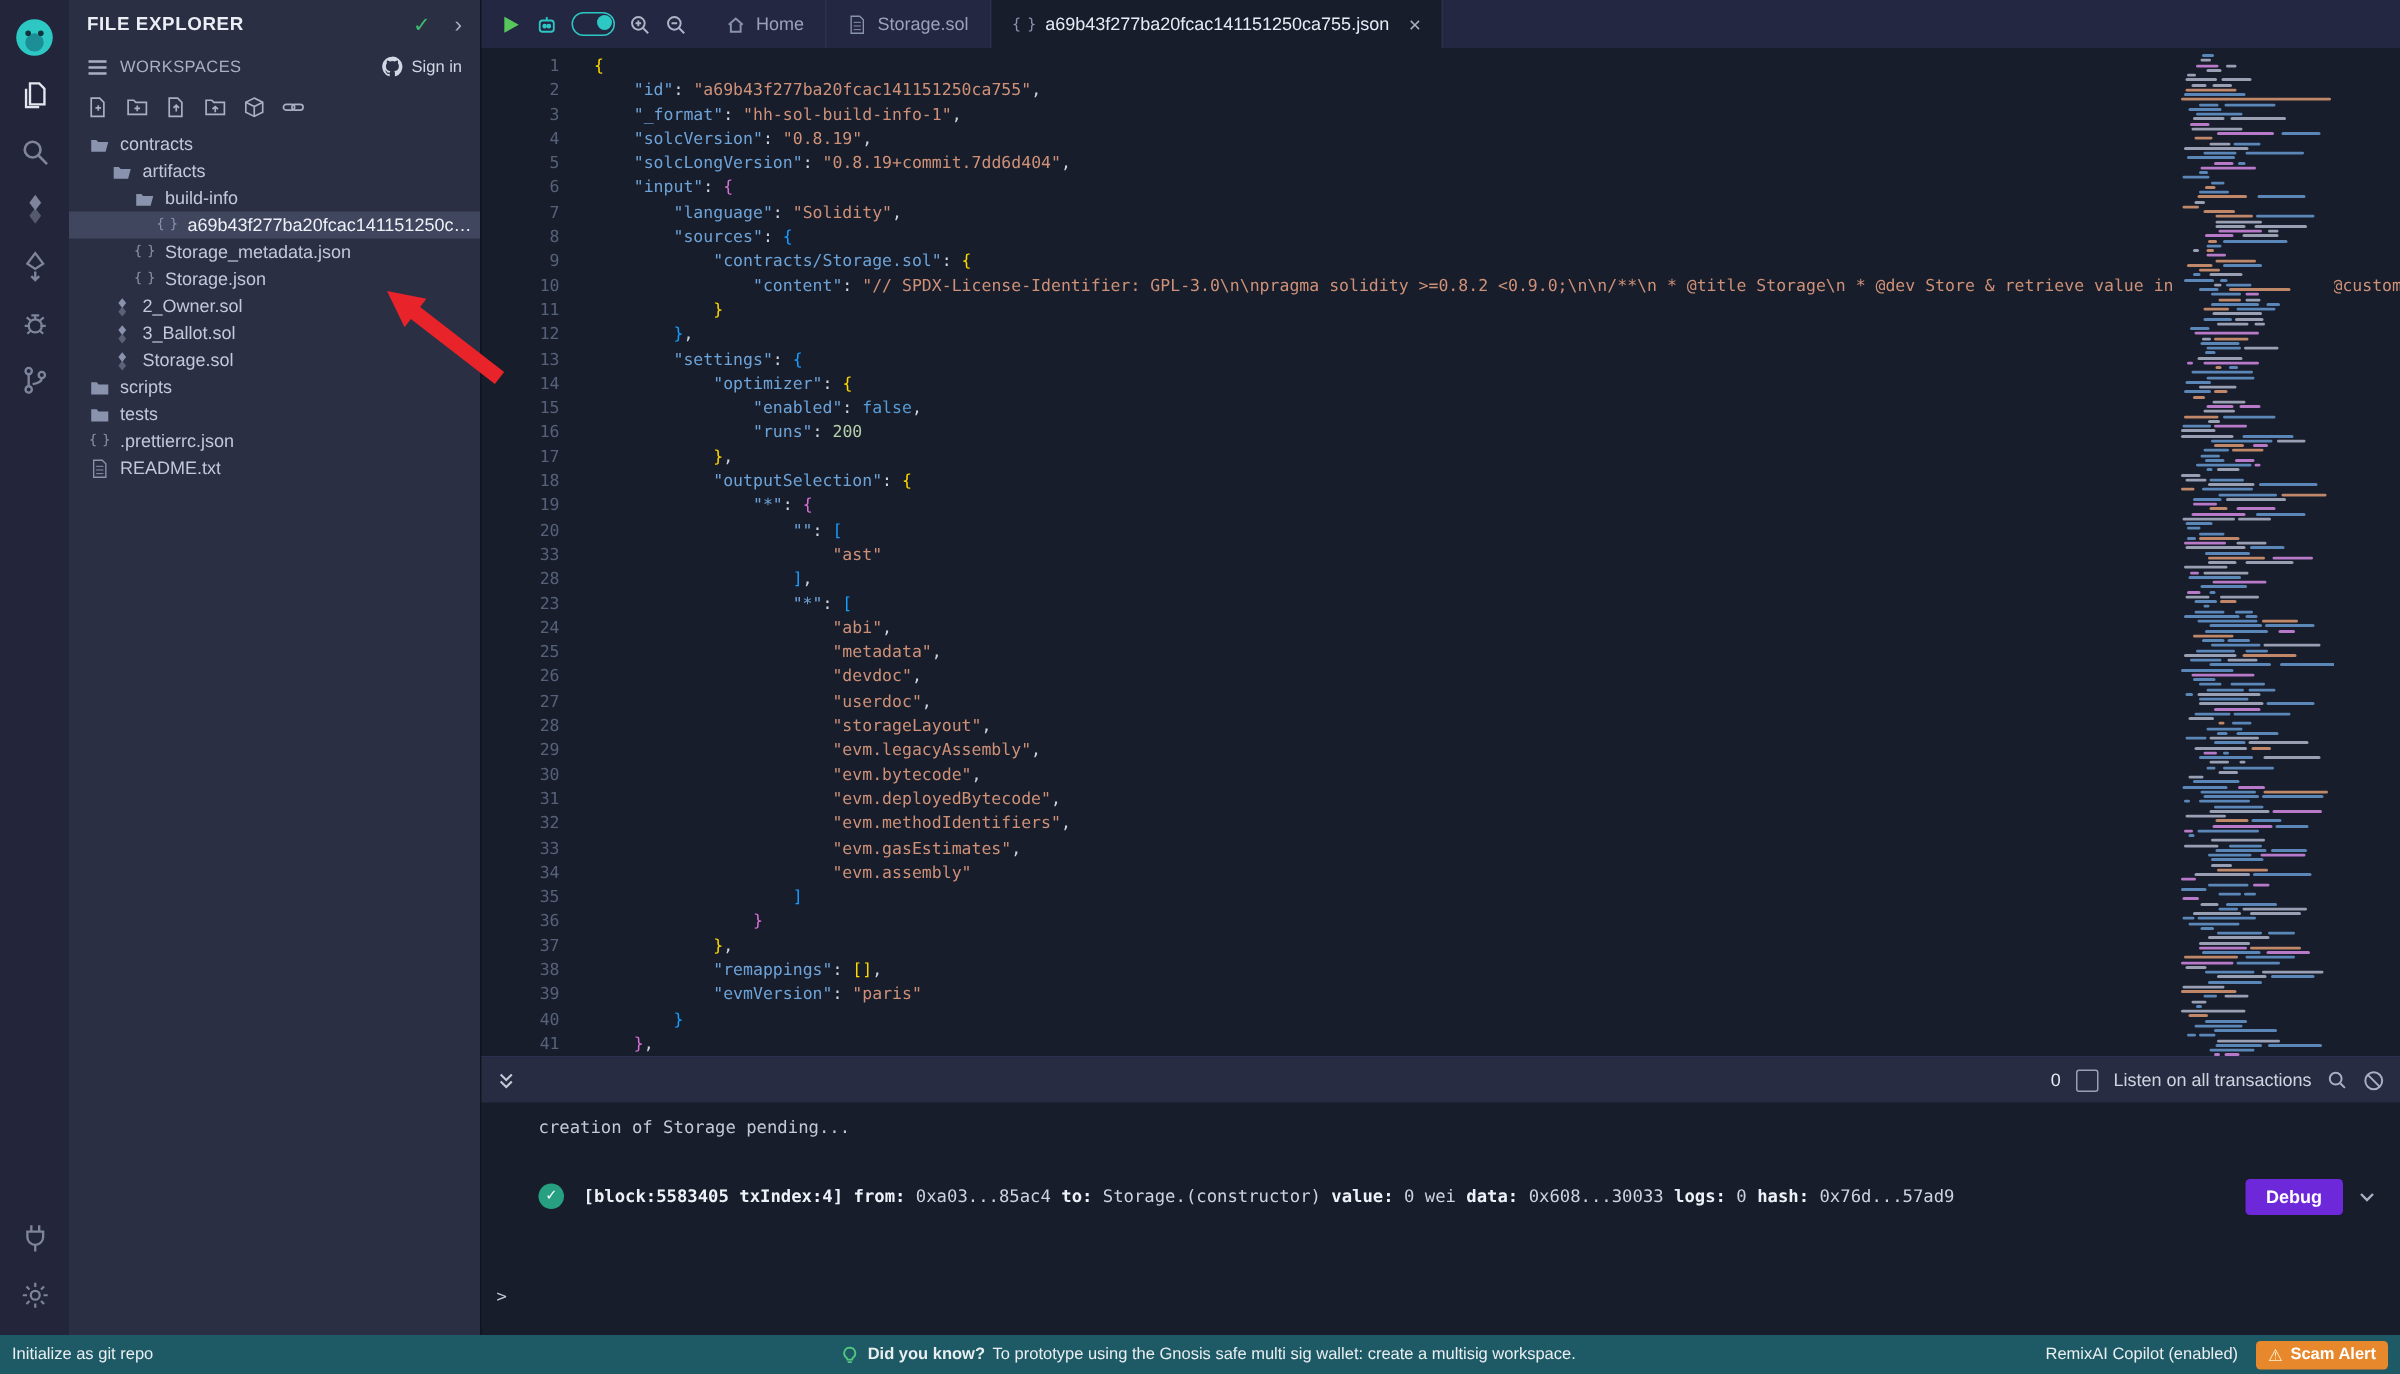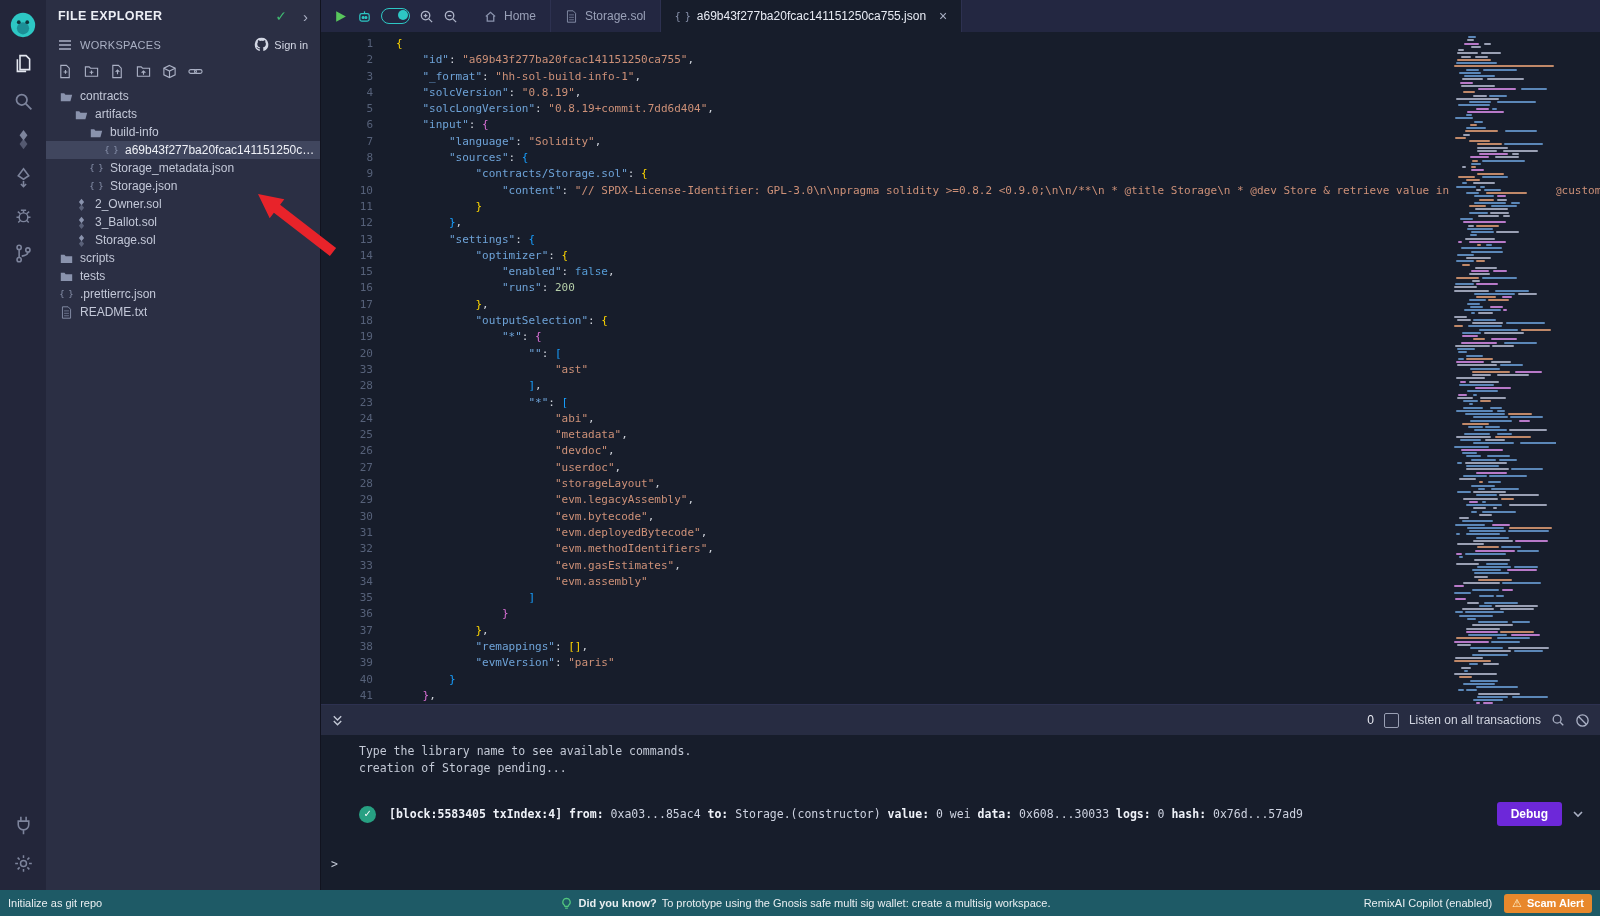--- a/index.html
+++ b/index.html
@@ -658,21 +658,20 @@
           <span class="ban">
             <svg viewBox="0 0 16 16" fill="none" stroke="currentColor" stroke-width="1.4">
                 <circle cx="8" cy="8" r="6"></circle>
                 <path d="M3.8 3.8l8.4 8.4"></path>
               </svg>
           </span>
         </div>
       </div>
       <div class="term-body">
         <div id="term-lines">
-            <div class="tline">Type the library name to see available commands.</div>
             <div class="tline">creation of Storage pending...</div>
           </div>
         <div class="tx-row">
           <span class="okcheck" style="background: rgb(39, 160, 130);">✓</span>
           <span class="tx-text" id="tx-text"><b>[block:5583405 txIndex:4]</b><b> from: </b><span>0xa03...85ac4 </span><b>to: </b><span>Storage.(constructor) </span><b>value: </b><span>0 wei </span><b>data: </b><span>0x608...30033 </span><b>logs: </b><span>0 </span><b>hash: </b><span>0x76d...57ad9</span></span>
           <button class="debug-btn" style="background: #6d28d9;">Debug</button>
           <span class="tx-chev">
             <svg viewBox="0 0 12 12" fill="none" stroke="currentColor" stroke-width="1.6">
                 <path d="M2 4l4 4 4-4"></path>
               </svg>

